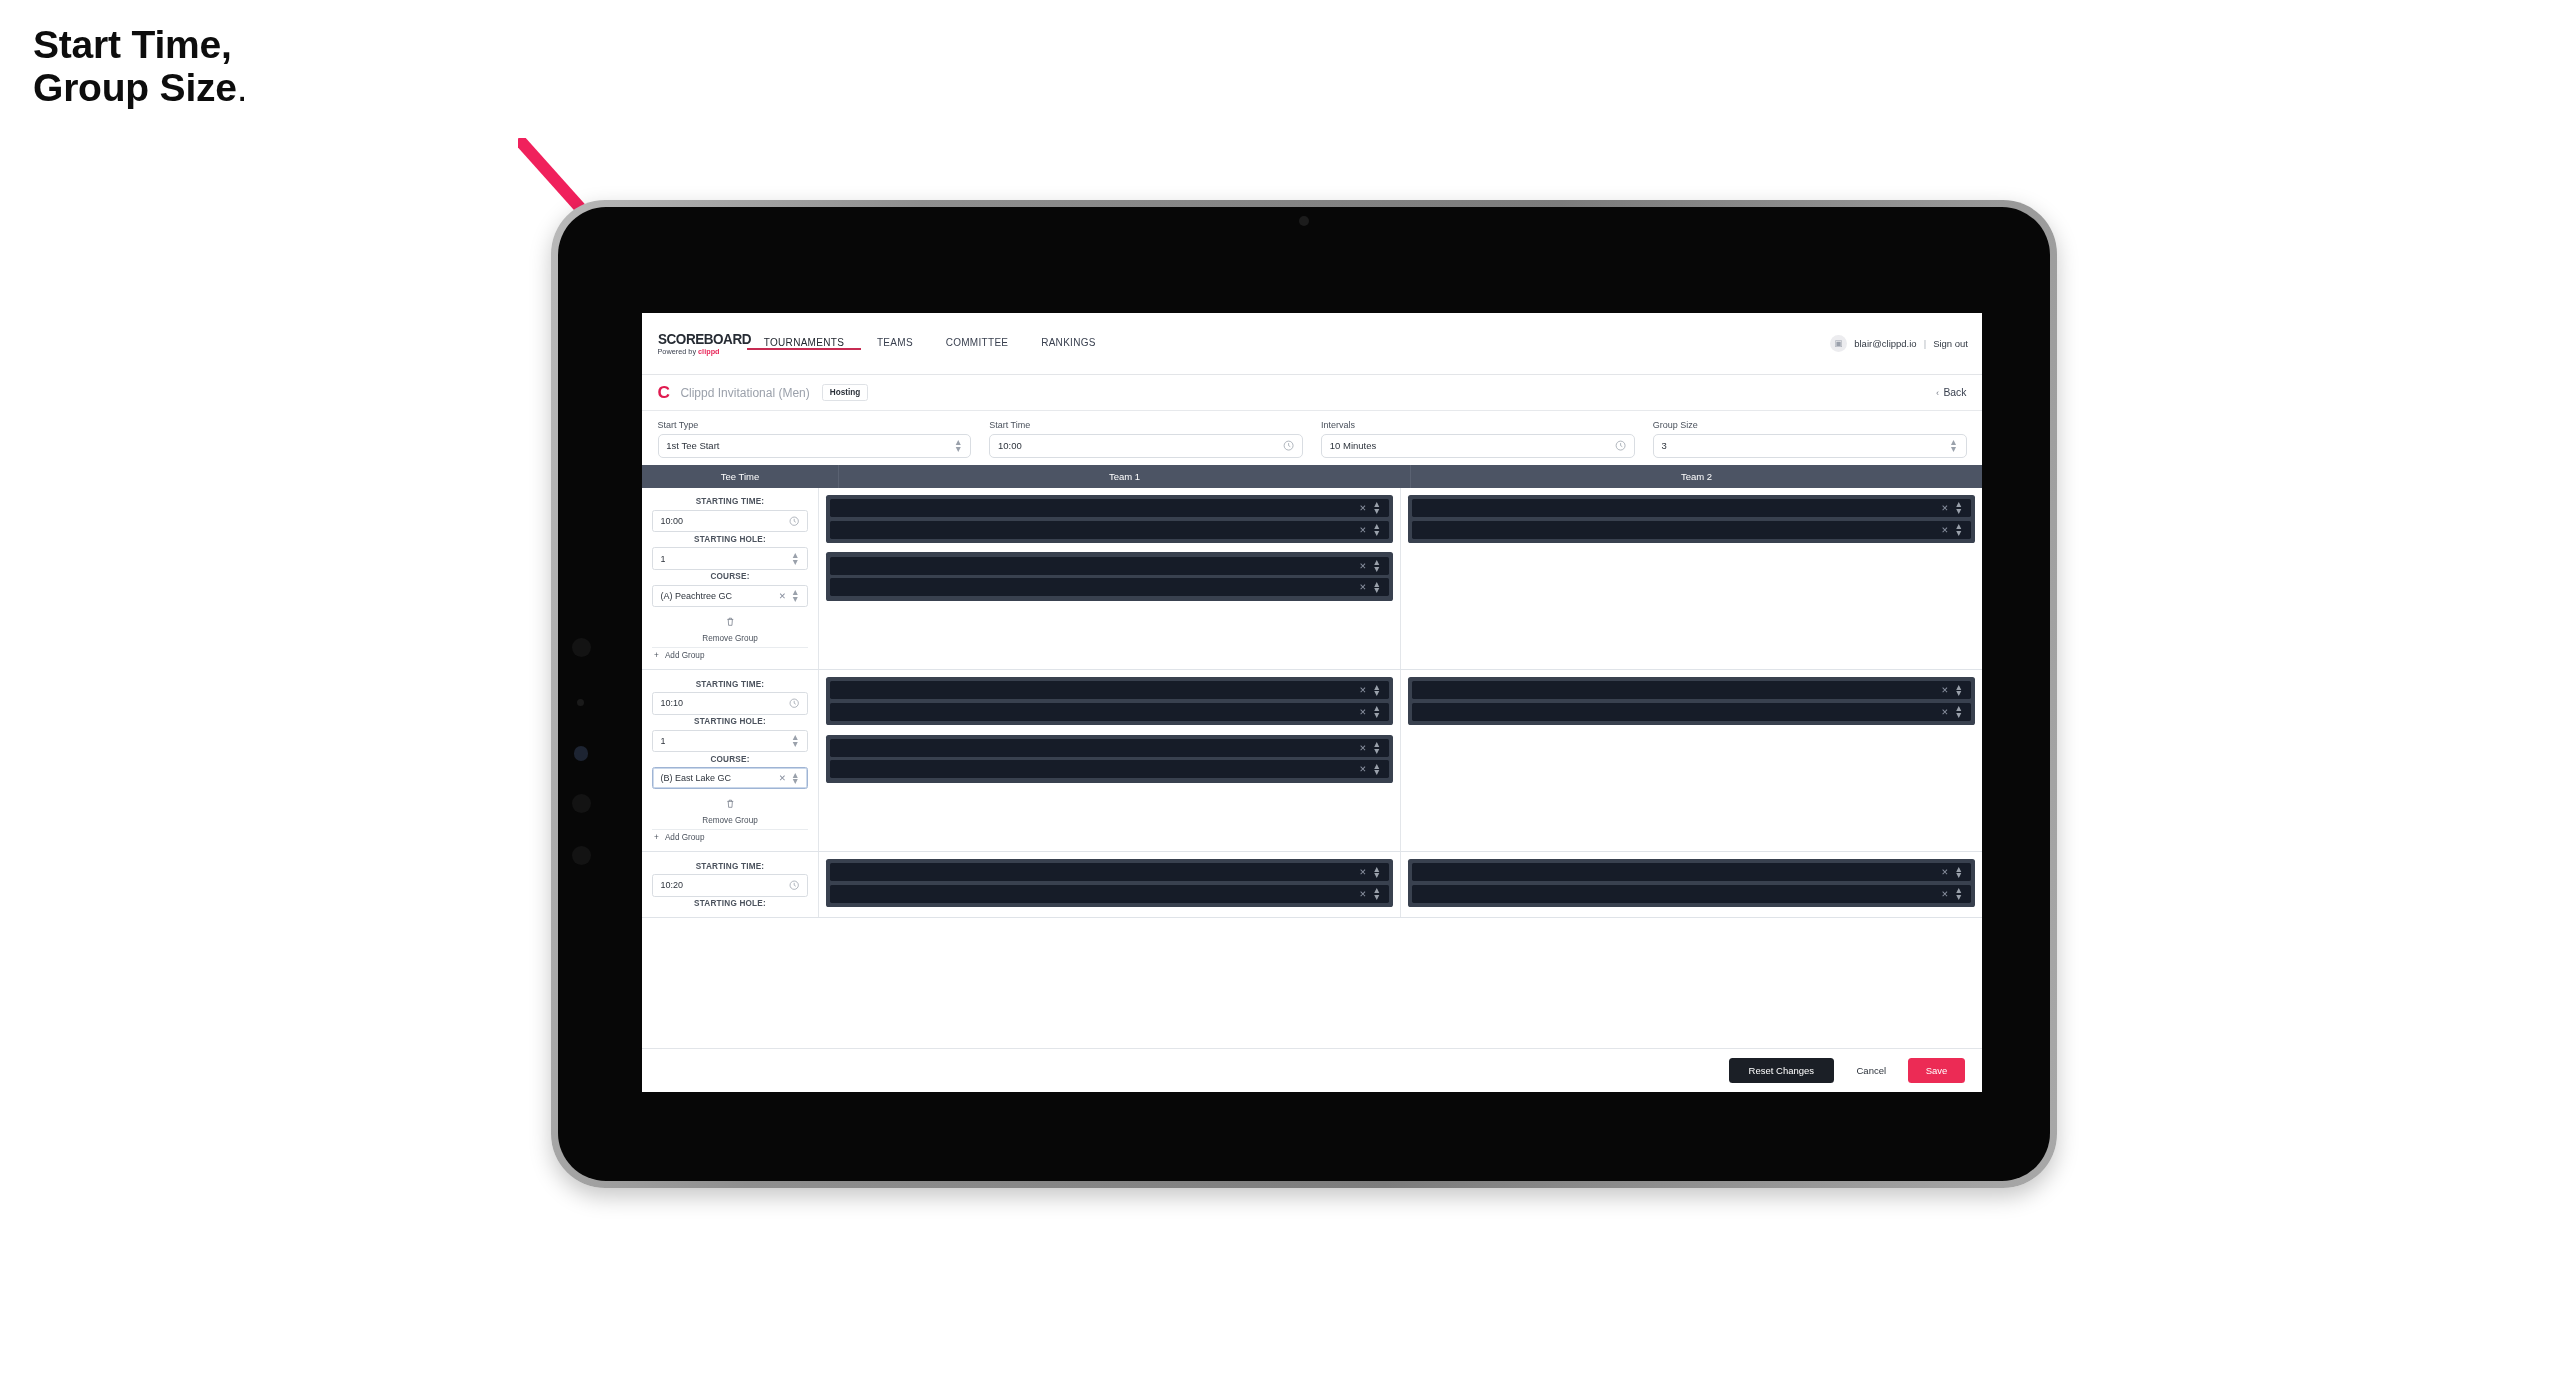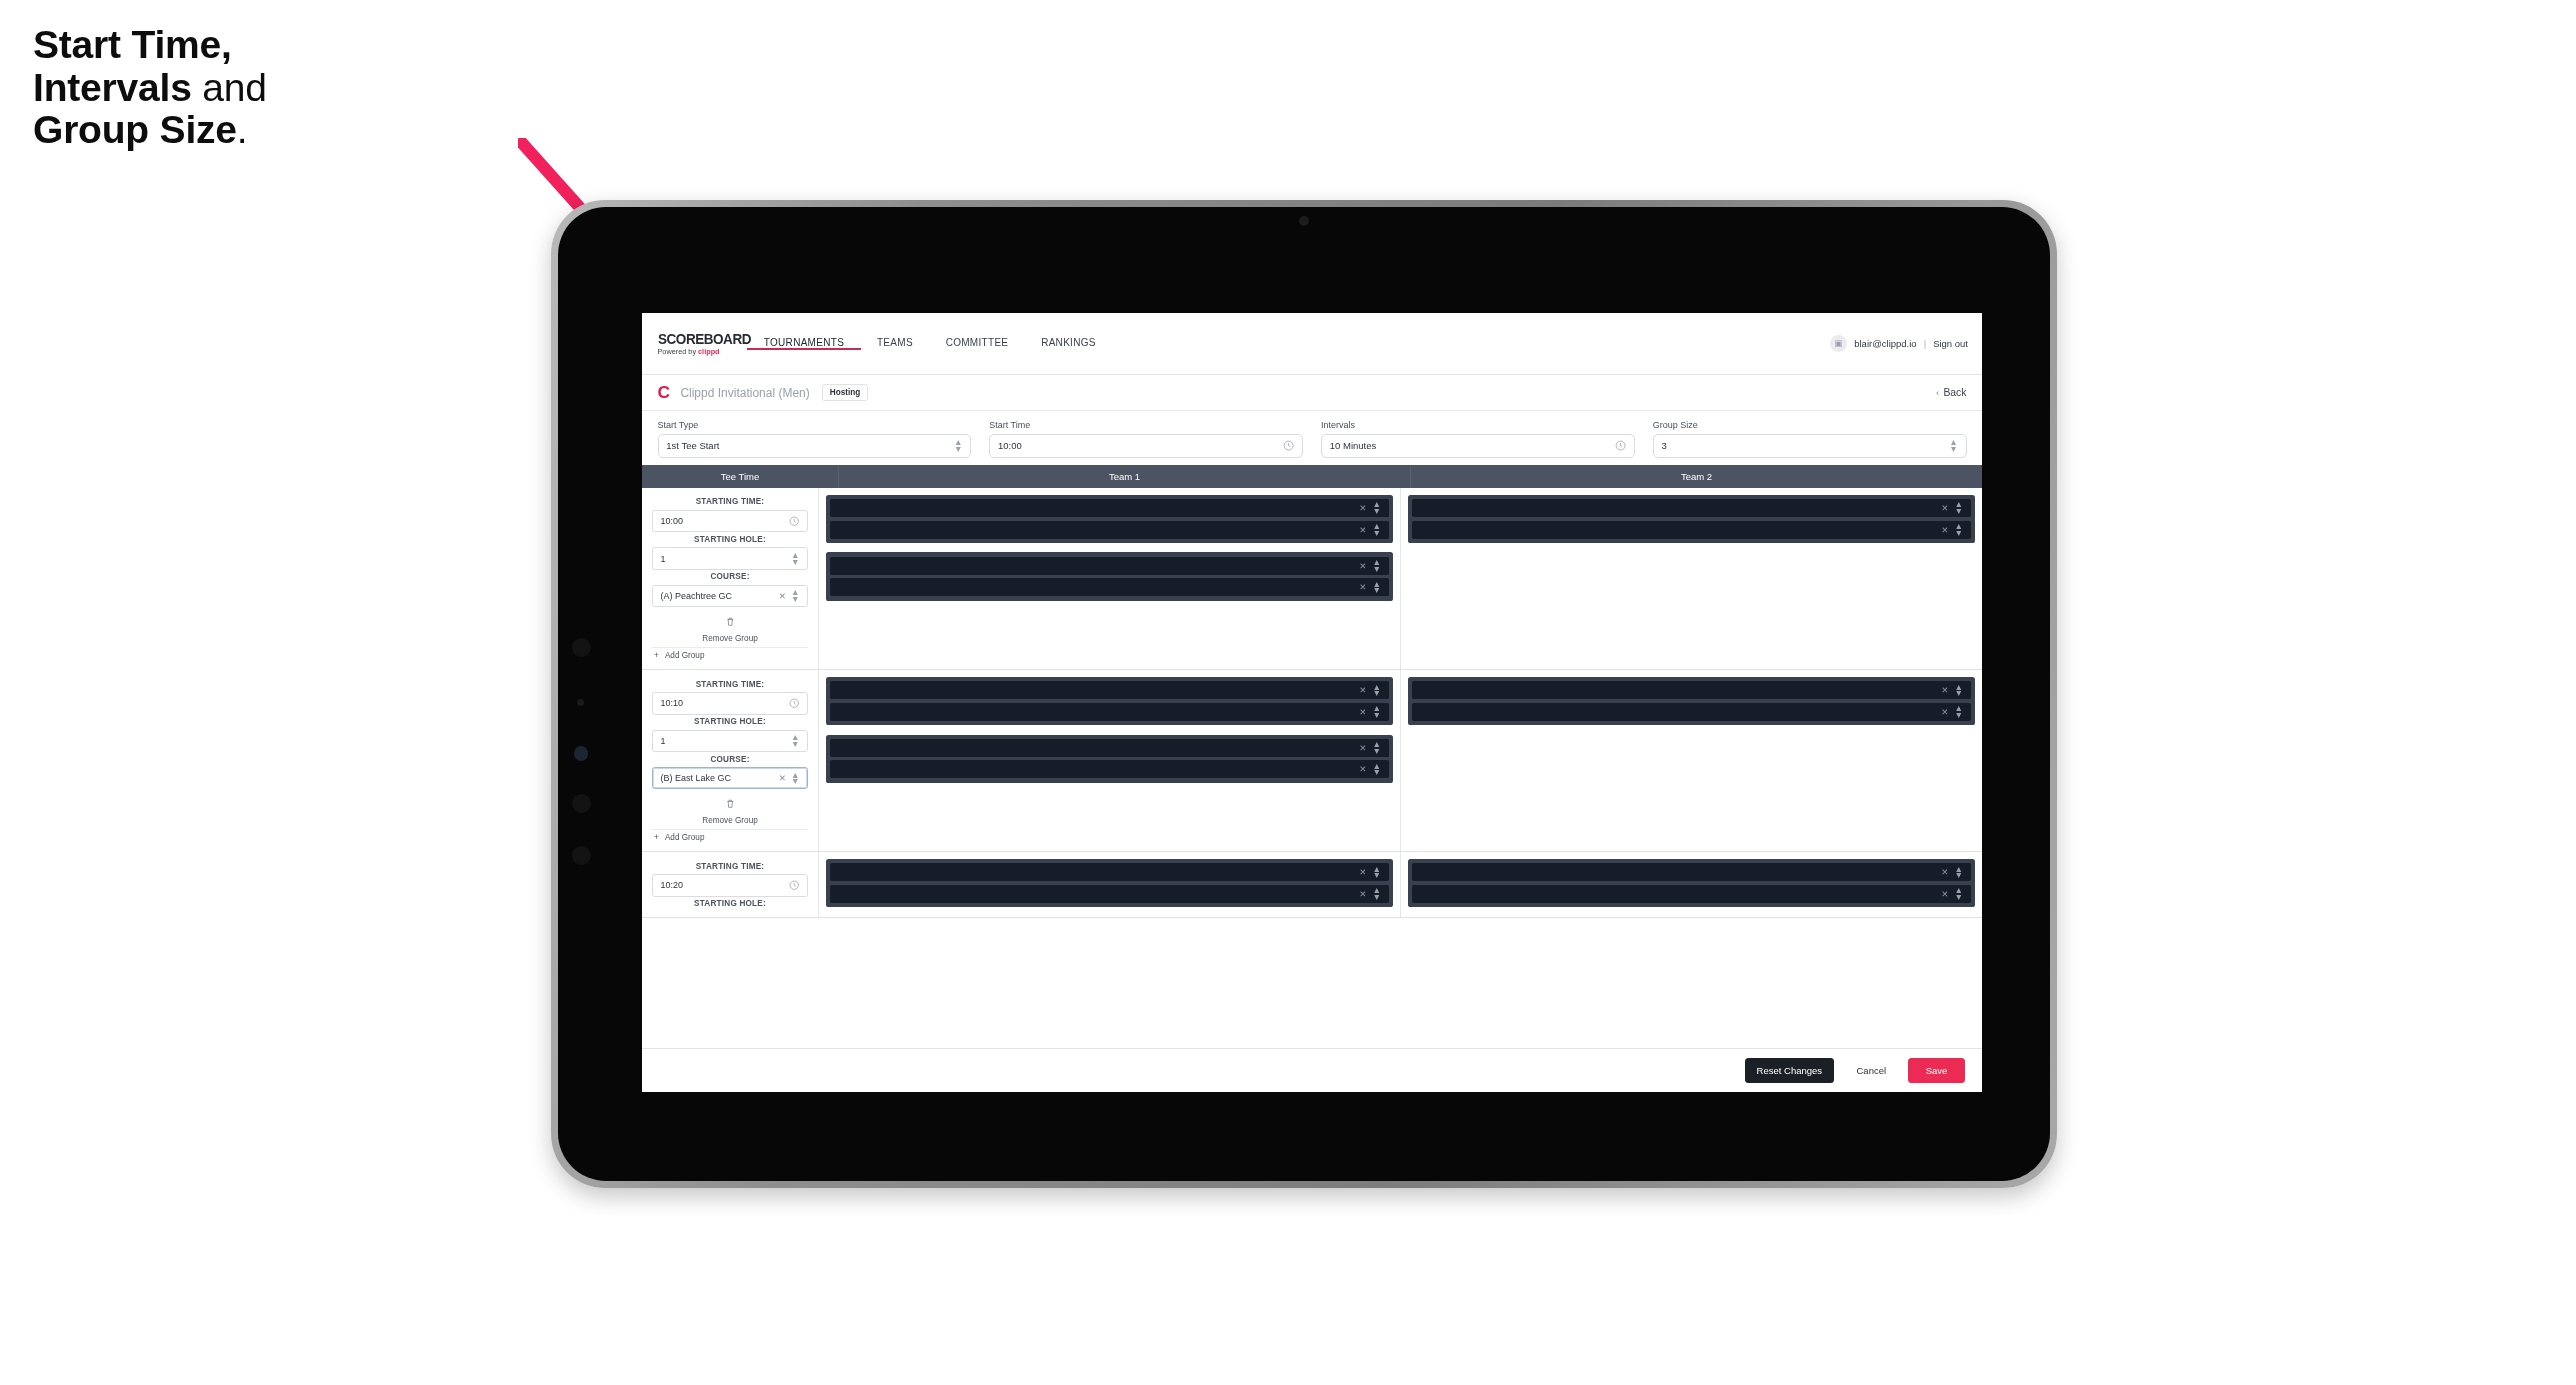--- a/index.html
+++ b/index.html
@@ -151,36 +151,35 @@
   .player .pic { margin-left:auto; display:flex; align-items:center; gap:6px; color:#7b8393; font-size:7.8px; }
   .xicon { font-size: 8.6px; color:#8a91a0; }
 
   
   .appfooter {
     height: 43px; flex:none; background:#fff; display:flex; align-items:center;
     justify-content:flex-end; gap: 12px; padding-right: 17.3px;
   }
   .btn-reset {
     background:#1b1f26; color:#fff; font-size: 9.5px; border-radius:3.5px;
-    padding: 7px 12px; cursor:pointer; border:none;
+    padding: 7px 20px; cursor:pointer; border:none;
   }
   .btn-cancel { font-size: 9.5px; color:#2b313a; padding: 7px 10.4px; cursor:pointer; background:none; border:none; }
   .btn-save {
     background:#ec2b55; color:#fff; font-size: 9.5px; border-radius:3.5px;
     padding: 7px 17.3px; cursor:pointer; border:none;
   }
 </style>
 </head>
 <body>
 
 <div class="stage">
 
   <div class="caption">
     <div><b>Start Time,</b></div>
-    <div><b>Intervals</b><span> and</span></div>
     <div><b>Group Size</b><span>.</span></div>
   </div>
 
   <svg class="arrow" viewBox="0 0 420 440">
     <defs>
       <marker id="ah" markerWidth="6" markerHeight="6" refX="3" refY="3" orient="auto">
         <path d="M0,0 L6,3 L0,6 z" fill="#f0215c"></path>
       </marker>
     </defs>
     <line x1="0" y1="0" x2="288" y2="322" stroke="#f0215c" stroke-width="14" marker-end="url(#ah)"></line>

